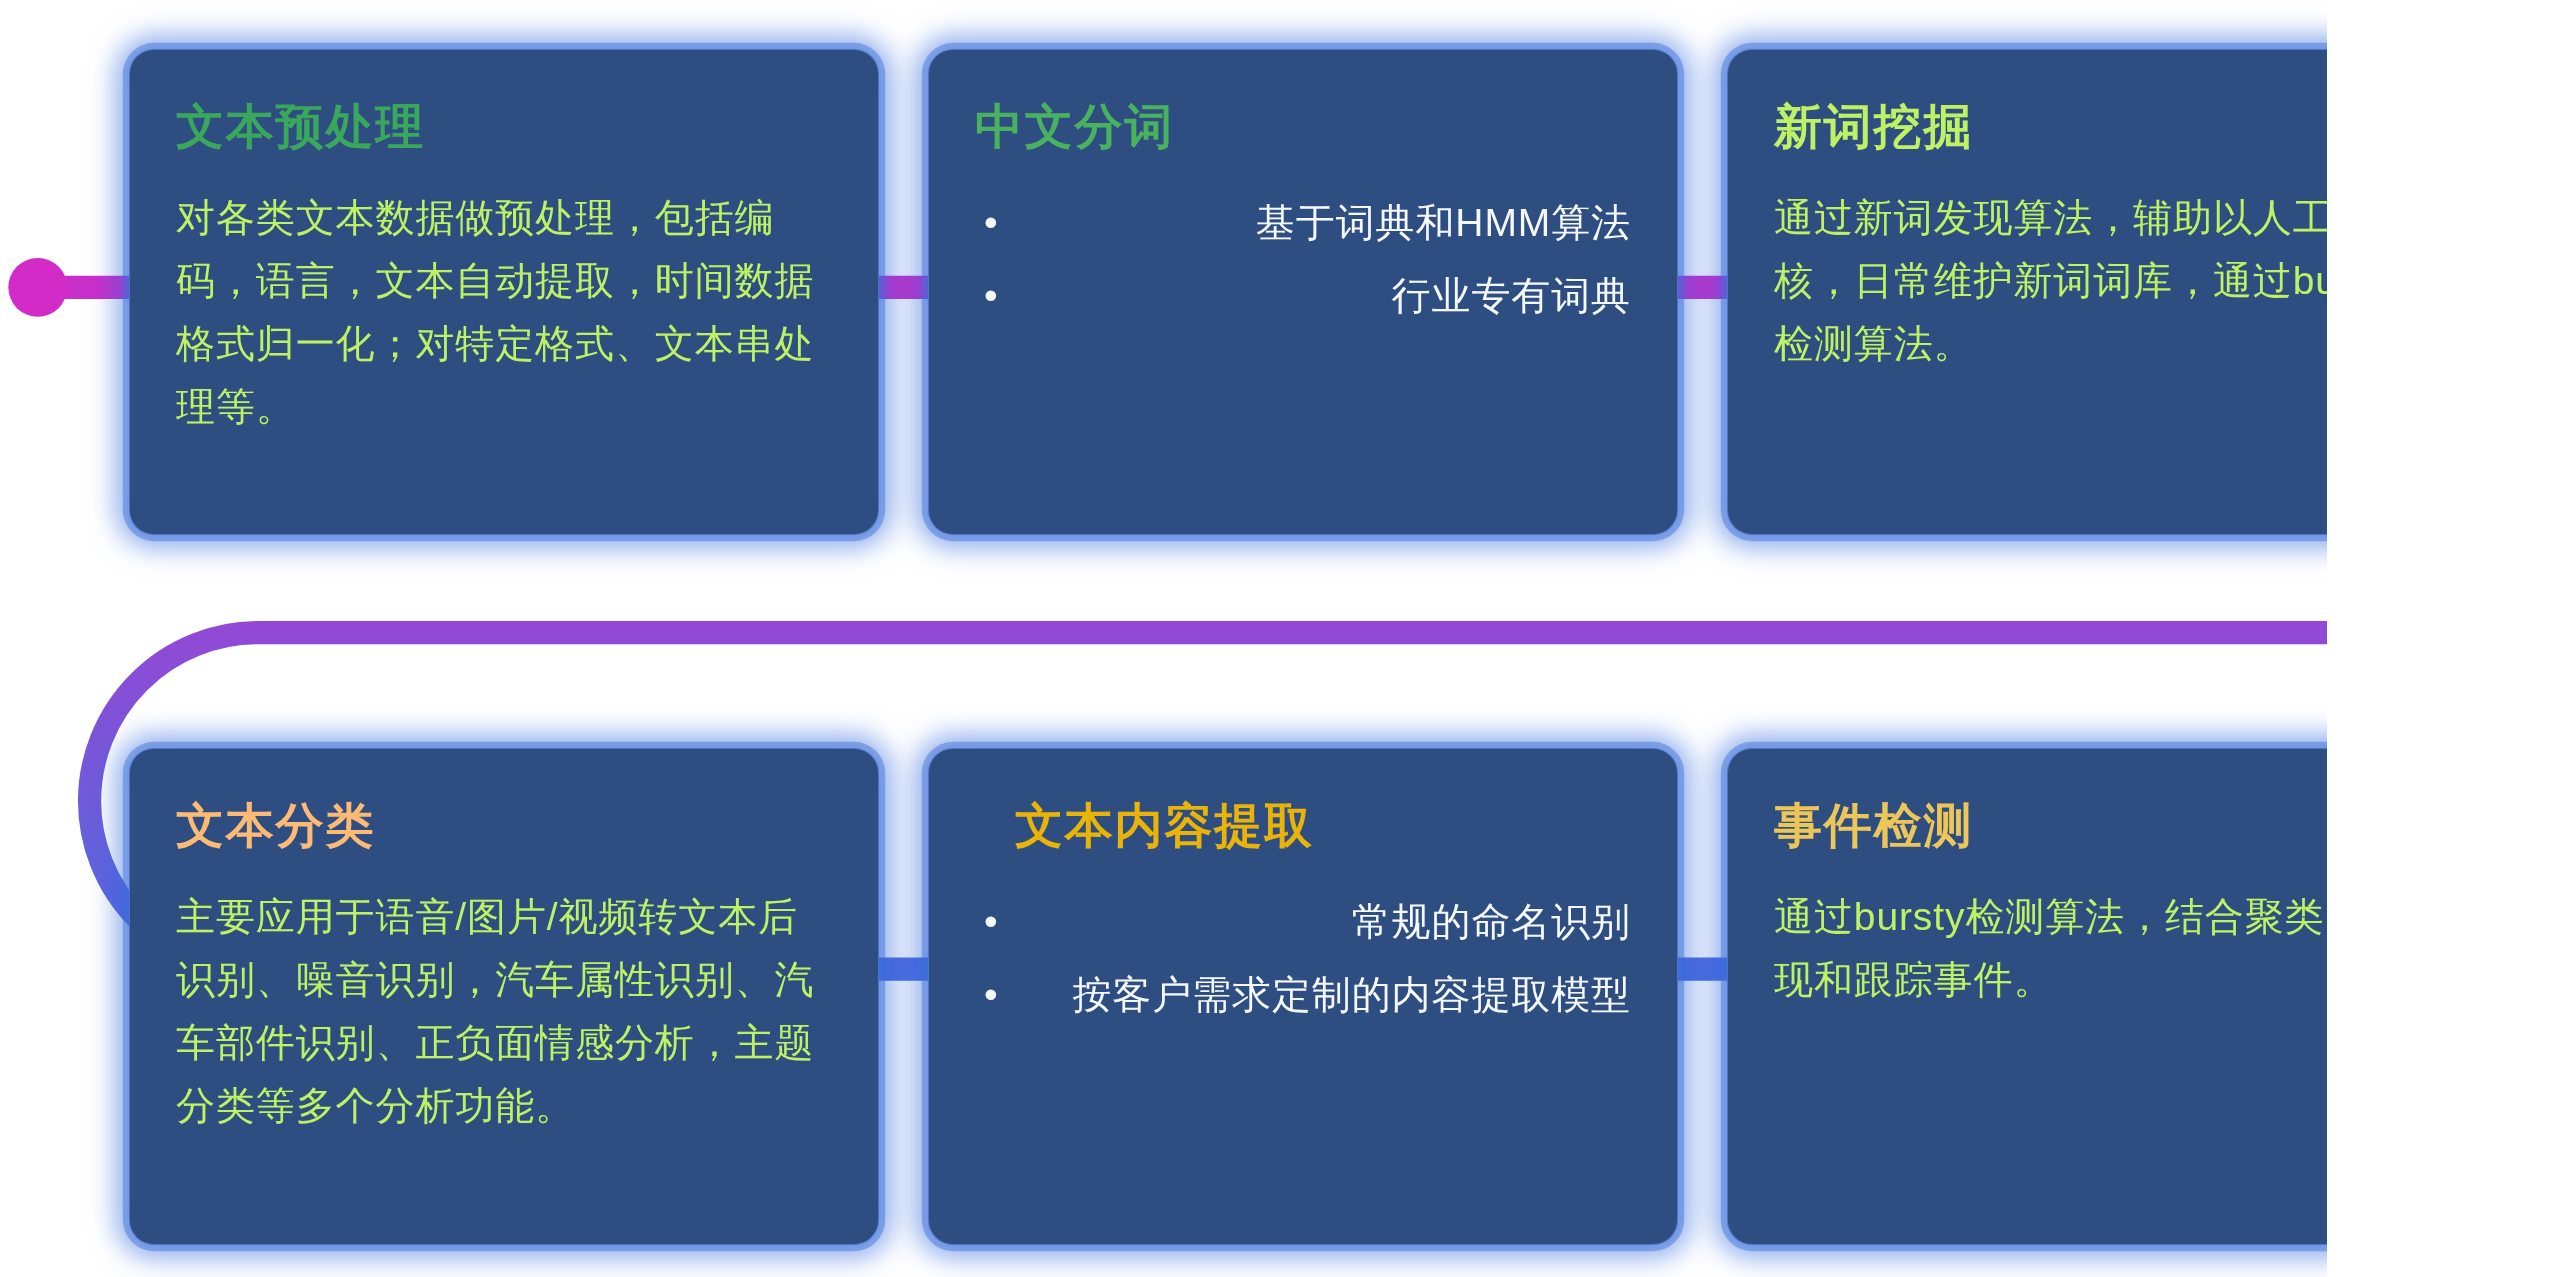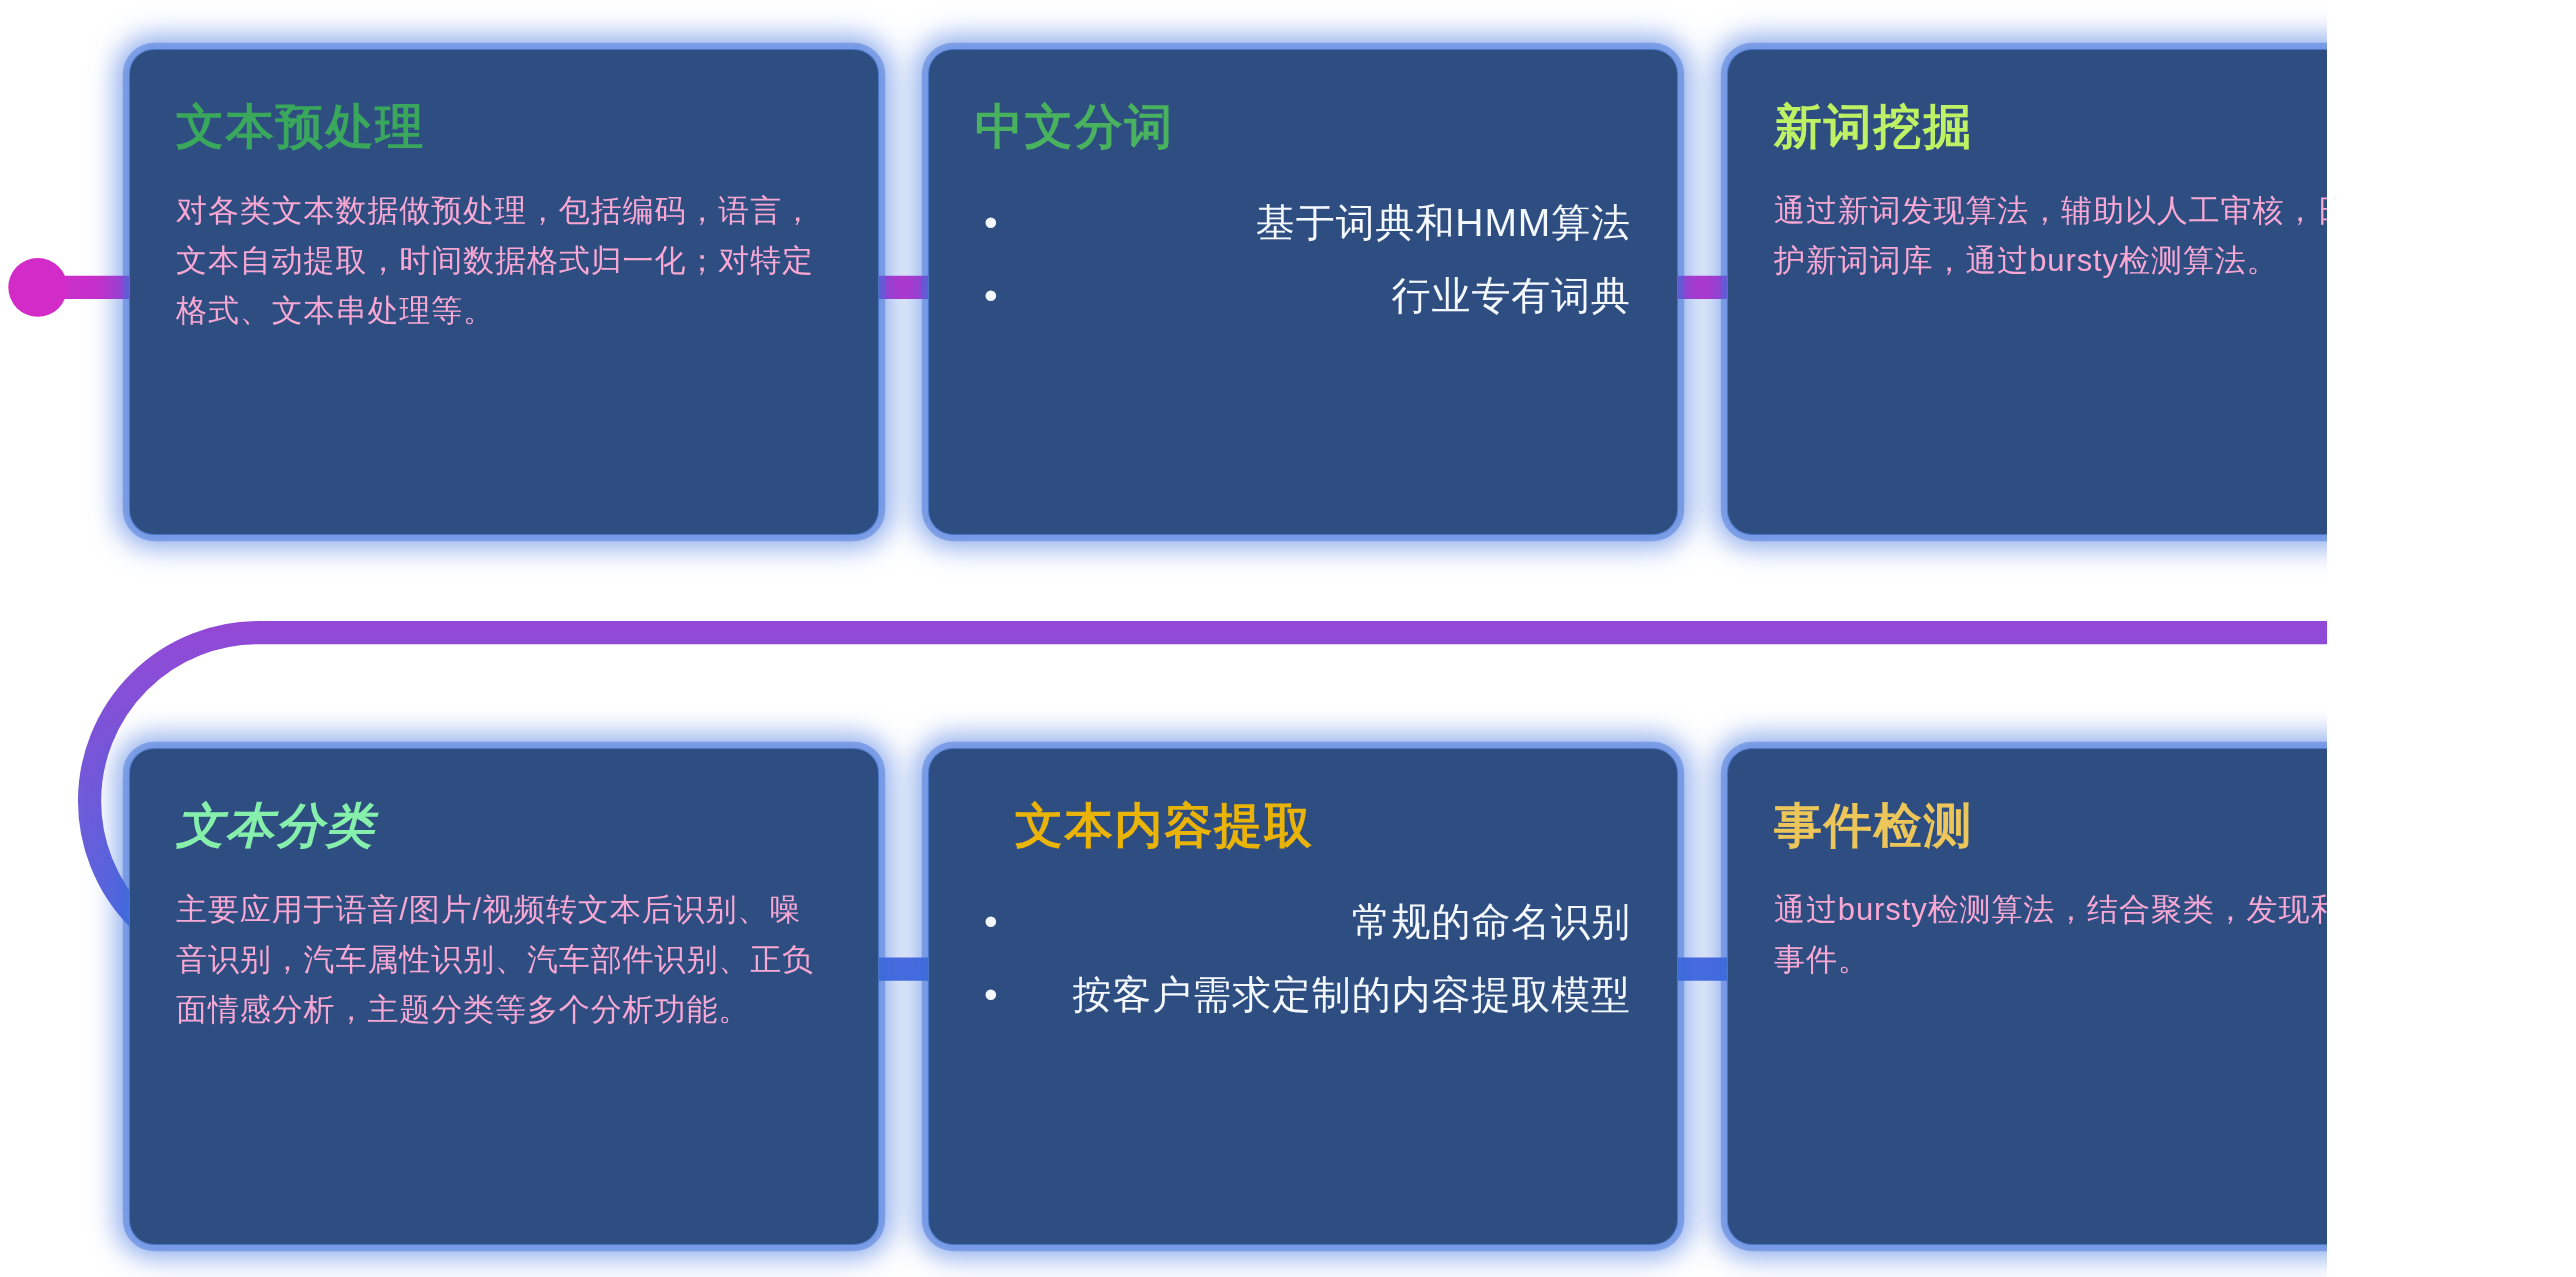--- a/index.html
+++ b/index.html
@@ -35,23 +35,23 @@
       0 0 0 6.2px rgba(62, 110, 216, 0.45),
       0 0 27px 12.5px rgba(47, 104, 222, 0.55);
   }
   .card-title {
     font-size: 48px;
     font-weight: 700;
     letter-spacing: 1.8px;
     margin: 12.5px 0 27px 0;
   }
   .card-body {
-    font-size: 31px;
+    font-size: 39px;
     line-height: 1.62;
-    color: #f9a8d4;
+    color: #bef264;
     letter-spacing: 0.9px;
   }
   ul.card-bullets {
     list-style: none;
     margin: 0;
     padding: 0;
     text-align: right;
   }
   ul.card-bullets li {
     position: relative;
@@ -114,21 +114,21 @@
       <li>行业专有词典</li>
     </ul>
   </div>
 
   <div class="card" id="card-2">
     <div class="card-title" style="color: #bef264;">新词挖掘</div>
     <div class="card-body">通过新词发现算法，辅助以人工审核，日常维护新词词库，通过bursty检测算法。</div>
   </div>
 
   <div class="card" id="card-3">
-    <div class="card-title" style="color: #86efac; font-style: italic;">文本分类</div>
+    <div class="card-title" style="color: #fdba74;">文本分类</div>
     <div class="card-body">主要应用于语音/图片/视频转文本后识别、噪音识别，汽车属性识别、汽车部件识别、正负面情感分析，主题分类等多个分析功能。</div>
   </div>
 
   <div class="card" id="card-4">
     <div class="card-title" style="color: #eab308; margin-left: 40px;">文本内容提取</div>
     <ul class="card-bullets">
       <li>常规的命名识别</li>
       <li>按客户需求定制的内容提取模型</li>
     </ul>
   </div>

